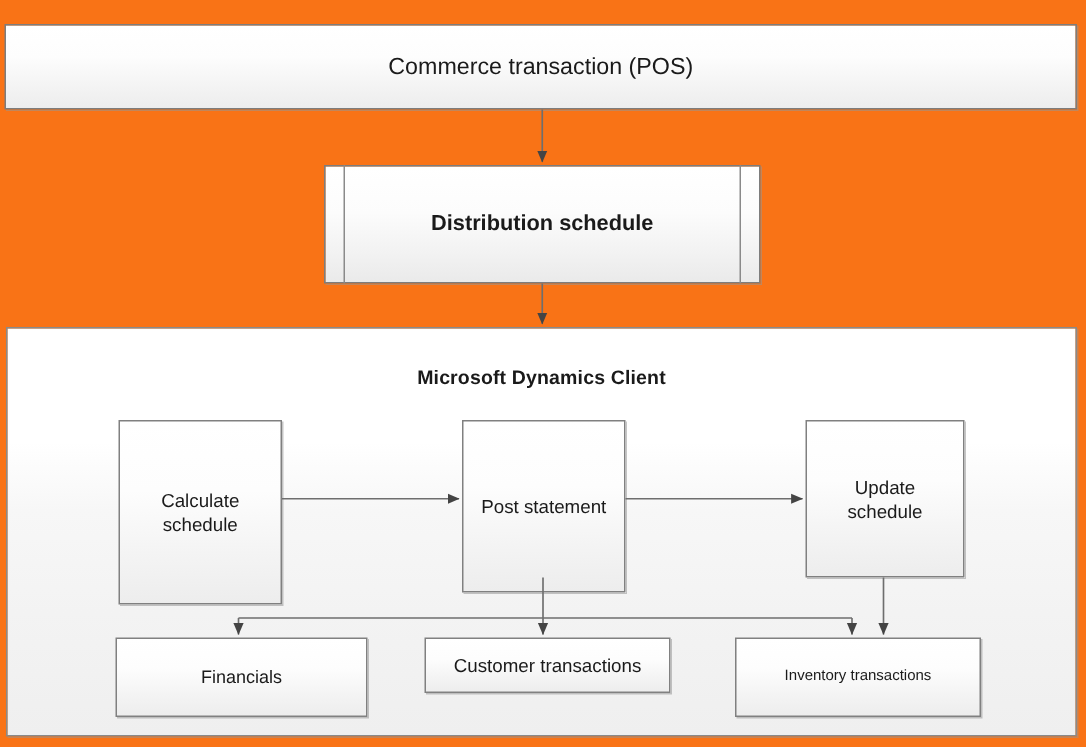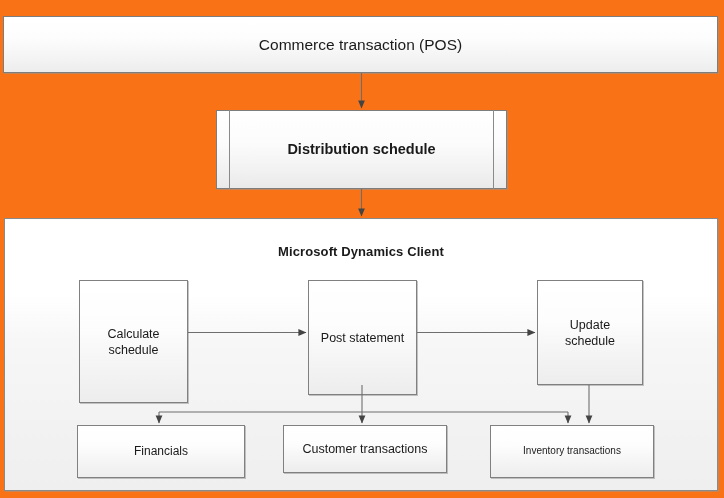--- a/index.html
+++ b/index.html
@@ -93,21 +93,21 @@
     letter-spacing: 0.1px;
   }
 
   
   #calculate-node { left: 79px;  top: 280px; width: 109px; height: 123px; font-size: 12.5px; }
   #post-node      { left: 308px; top: 280px; width: 109px; height: 115px; font-size: 12.5px; }
   #update-node    { left: 537px; top: 280px; width: 106px; height: 105px; font-size: 12.5px; }
 
   
   #financials-node   { left: 77px;  top: 425px; width: 168px; height: 53px; font-size: 12px; text-align: right; }
-  #customer-node     { left: 283px; top: 425px; width: 164px; height: 48px; font-size: 12.5px; }
+  #customer-node     { left: 283px; top: 425px; width: 164px; height: 37px; font-size: 12.5px; }
   #inventory-node    { left: 490px; top: 425px; width: 164px; height: 53px; font-size: 10px; }
 
   
   #connectors {
     position: absolute;
     left: 0;
     top: 0;
     width: 724px;
     height: 498px;
     pointer-events: none;

